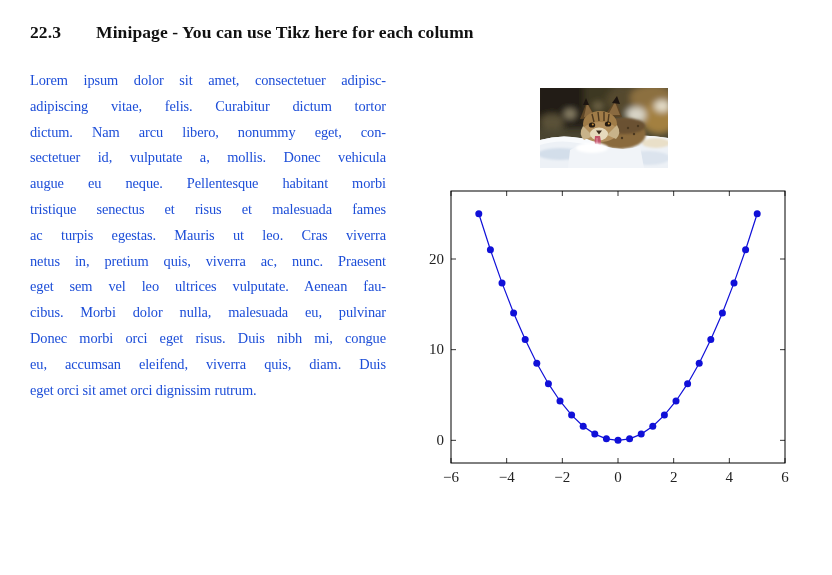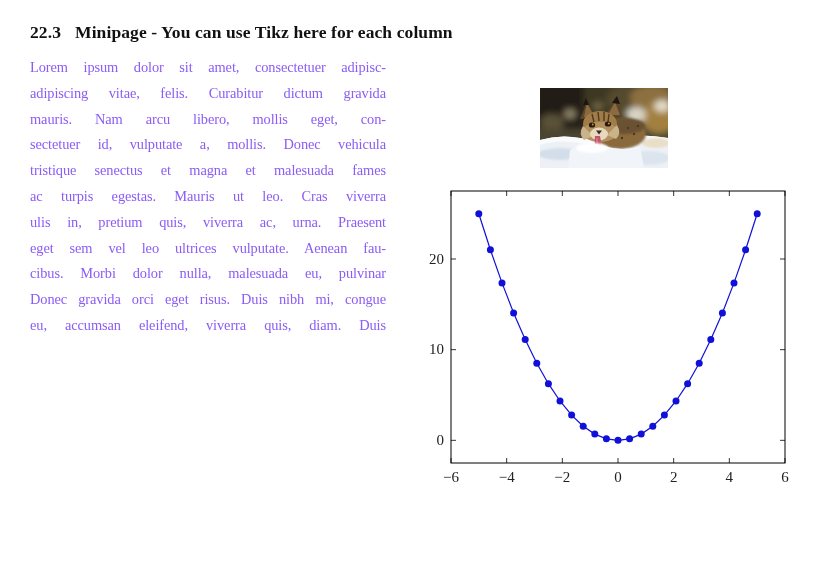--- a/index.html
+++ b/index.html
@@ -5,24 +5,24 @@
   html,body{margin:0;padding:0;background:#ffffff;}
   .page{
     position:relative;width:832px;height:575px;background:#ffffff;
     font-family:"Liberation Serif","DejaVu Serif",serif;color:#111;overflow:hidden;
   }
   .heading{
     position:absolute;left:30px;top:22px;margin:0;
     font-size:17.5px;font-weight:bold;letter-spacing:0.1px;color:#111;
     white-space:nowrap;
   }
-  .heading .secnum{display:inline-block;margin-right:14px;}
+  .heading .secnum{display:inline-block;margin-right:35px;}
   .para{
-    position:absolute;left:30px;top:55px;width:356px;
-    font-size:14.4px;line-height:25.8px;letter-spacing:-0.1px;color:#8b5cf6;
+    position:absolute;left:30px;top:68px;width:356px;
+    font-size:14.4px;line-height:25.8px;letter-spacing:-0.1px;color:#1d4ed8;
   }
   .jline{text-align:justify;text-align-last:justify;white-space:normal;height:25.8px;overflow:visible;}
   .jline.last{text-align-last:left;}
   .figure{
     position:absolute;left:540px;top:88px;width:128px;height:80px;
   }
   .figure svg{display:block;}
   .chart{
     position:absolute;left:427px;top:185px;width:372px;height:312px;
   }
@@ -35,30 +35,32 @@
 <body>
 
 <div class="page">
 
   <h2 class="heading">
     <span class="secnum">22.3</span><span>Minipage - You can use Tikz here for each column</span>
   </h2>
 
   <div class="para" id="para">
       <div class="jline">Lorem ipsum dolor sit amet, consectetuer adipisc-</div>
-      <div class="jline">adipiscing vitae, felis. Curabitur dictum gravida</div>
-      <div class="jline">mauris. Nam arcu libero, mollis eget, con-</div>
+      <div class="jline">adipiscing vitae, felis. Curabitur dictum tortor</div>
+      <div class="jline">dictum. Nam arcu libero, nonummy eget, con-</div>
       <div class="jline">sectetuer id, vulputate a, mollis. Donec vehicula</div>
-      <div class="jline">tristique senectus et magna et malesuada fames</div>
+      <div class="jline">augue eu neque. Pellentesque habitant morbi</div>
+      <div class="jline">tristique senectus et risus et malesuada fames</div>
       <div class="jline">ac turpis egestas. Mauris ut leo. Cras viverra</div>
-      <div class="jline">ulis in, pretium quis, viverra ac, urna. Praesent</div>
+      <div class="jline">netus in, pretium quis, viverra ac, nunc. Praesent</div>
       <div class="jline">eget sem vel leo ultrices vulputate. Aenean fau-</div>
       <div class="jline">cibus. Morbi dolor nulla, malesuada eu, pulvinar</div>
-      <div class="jline">Donec gravida orci eget risus. Duis nibh mi, congue</div>
+      <div class="jline">Donec morbi orci eget risus. Duis nibh mi, congue</div>
       <div class="jline">eu, accumsan eleifend, viverra quis, diam. Duis</div>
+      <div class="jline last">eget orci sit amet orci dignissim rutrum.</div>
     </div>
 
   <div class="figure" aria-label="Lynx licking snow in a sunlit winter forest">
     <svg width="128" height="80" viewBox="0 0 128 80" xmlns="http://www.w3.org/2000/svg">
       <defs>
         <filter id="b3" x="-30%" y="-30%" width="160%" height="160%">
             <feGaussianBlur stdDeviation="3"></feGaussianBlur>
           </filter>
         <filter id="b1" x="-30%" y="-30%" width="160%" height="160%">
             <feGaussianBlur stdDeviation="1.2"></feGaussianBlur>

